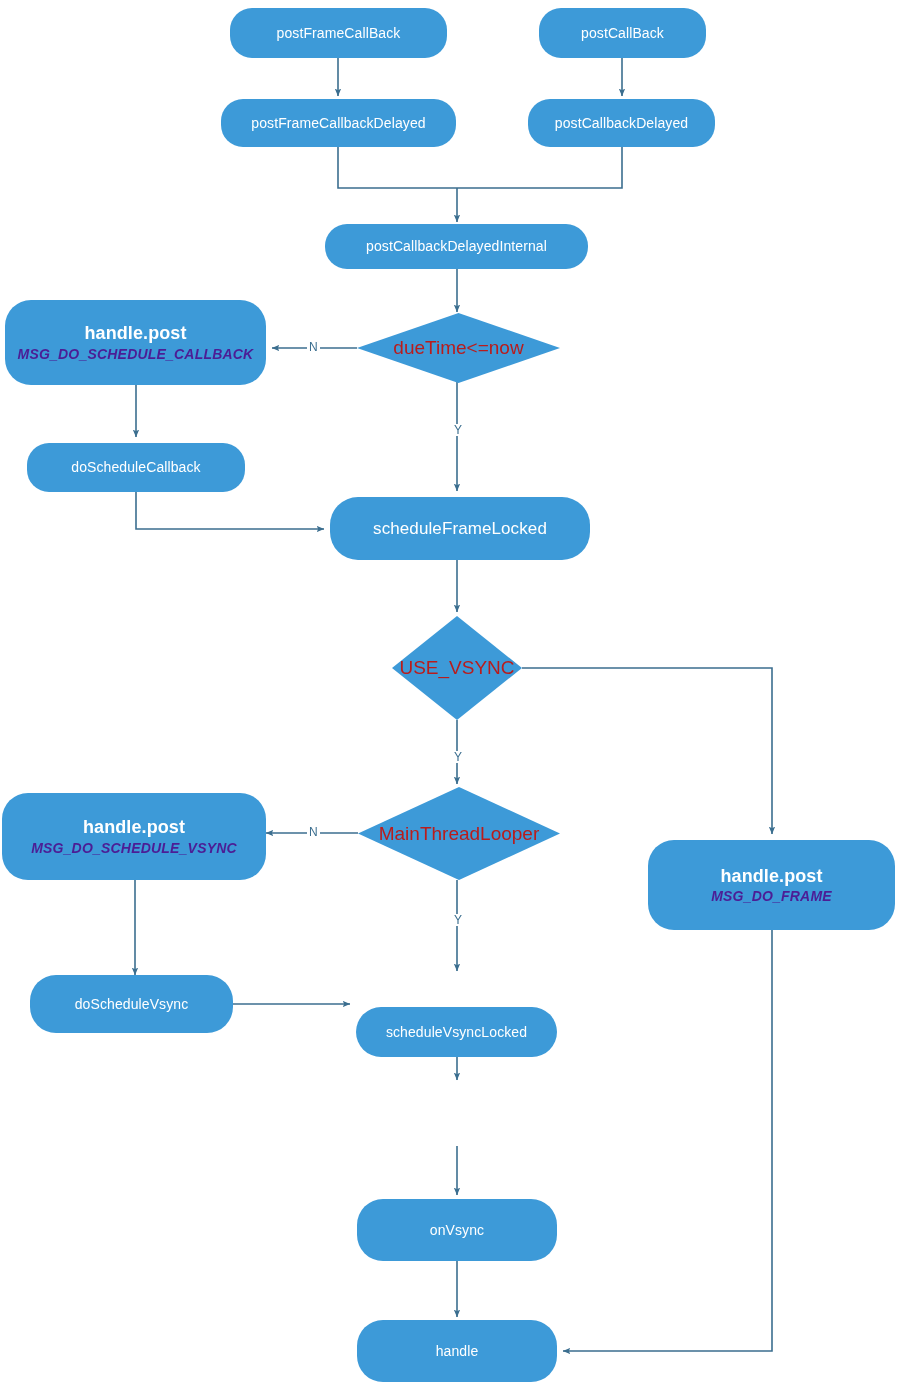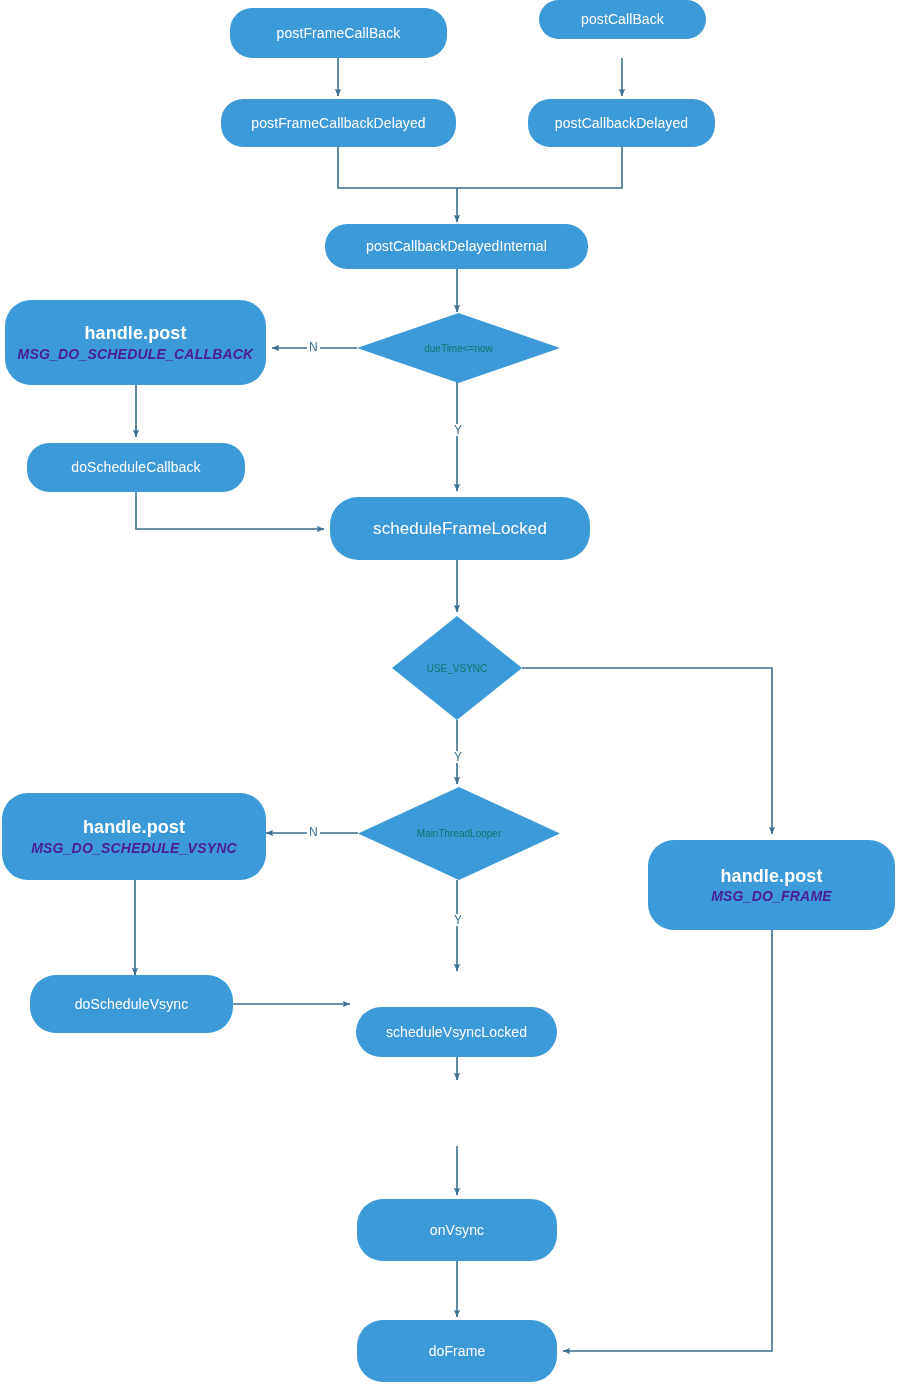--- a/index.html
+++ b/index.html
@@ -66,22 +66,22 @@
     justify-content: center;
   }
   .diamond .dshape {
     position: absolute;
     left: 0; top: 0;
     width: 100%; height: 100%;
   }
   .diamond .dlabel {
     position: relative;
     z-index: 2;
-    color: #0f766e;
-    font-size: 10px;
+    color: #b91c1c;
+    font-size: 19px;
     font-weight: normal;
     white-space: nowrap;
     text-align: center;
   }
   .edge-label {
     position: absolute;
     color: #3b6e8f;
     font-size: 12px;
     font-family: "Liberation Sans", "DejaVu Sans", sans-serif;
     background: #ffffff;
@@ -141,21 +141,21 @@
       <path d="M457,1261 L457,1317" marker-end="url(#arrow)"></path>
 
       <path d="M772,930 L772,1351 L563,1351" marker-end="url(#arrow)"></path>
     </g>
   </svg>
 
   <div class="node" style="left:230px; top:8px; width:217px; height:50px;">
     <span class="title">postFrameCallBack</span>
   </div>
 
-  <div class="node" style="left:539px; top:0; width:167px; height:39px;">
+  <div class="node" style="left:539px; top:8px; width:167px; height:50px;">
     <span class="title">postCallBack</span>
   </div>
 
   <div class="node" style="left:221px; top:99px; width:235px; height:48px;">
     <span class="title">postFrameCallbackDelayed</span>
   </div>
 
   <div class="node" style="left:528px; top:99px; width:187px; height:48px;">
     <span class="title">postCallbackDelayed</span>
   </div>
@@ -194,21 +194,21 @@
     <span class="title">handle.post</span>
     <span class="subtitle">MSG_DO_FRAME</span>
   </div>
 
 
   <div class="node" style="left:357px; top:1199px; width:200px; height:62px; border-radius:26px;">
     <span class="title">onVsync</span>
   </div>
 
   <div class="node" style="left:357px; top:1320px; width:200px; height:62px; border-radius:26px;">
-    <span class="title">doFrame</span>
+    <span class="title">handle</span>
   </div>
 
   <div class="diamond" style="left:357px; top:313px; width:203px; height:70px;">
     <svg class="dshape" viewBox="0 0 203 70" preserveAspectRatio="none">
       <polygon points="101.5,0 203,35 101.5,70 0,35" fill="#3d9ad8"></polygon>
     </svg>
     <span class="dlabel">dueTime&lt;=now</span>
   </div>
 
   <div class="diamond" style="left:392px; top:616px; width:130px; height:104px;">

